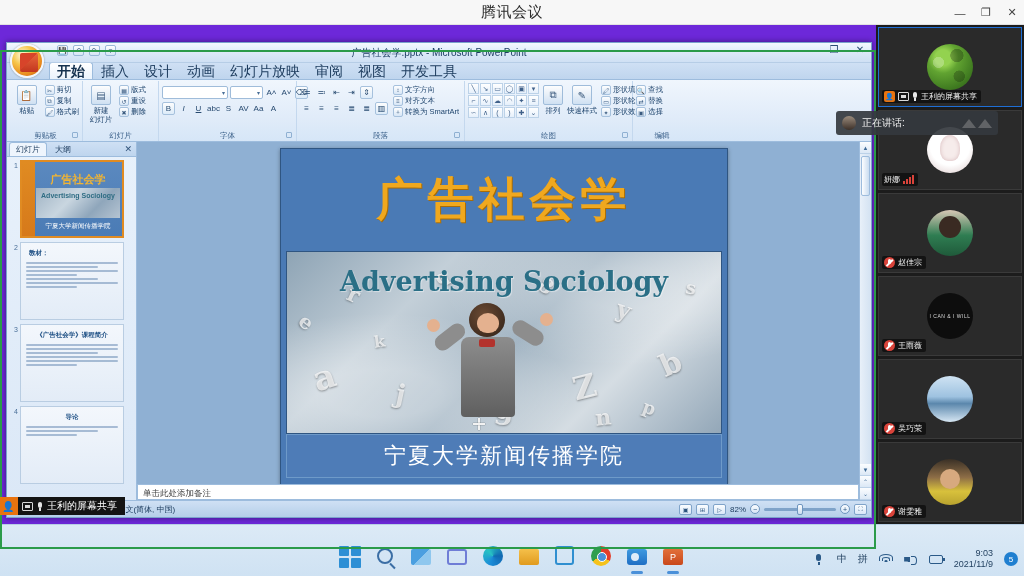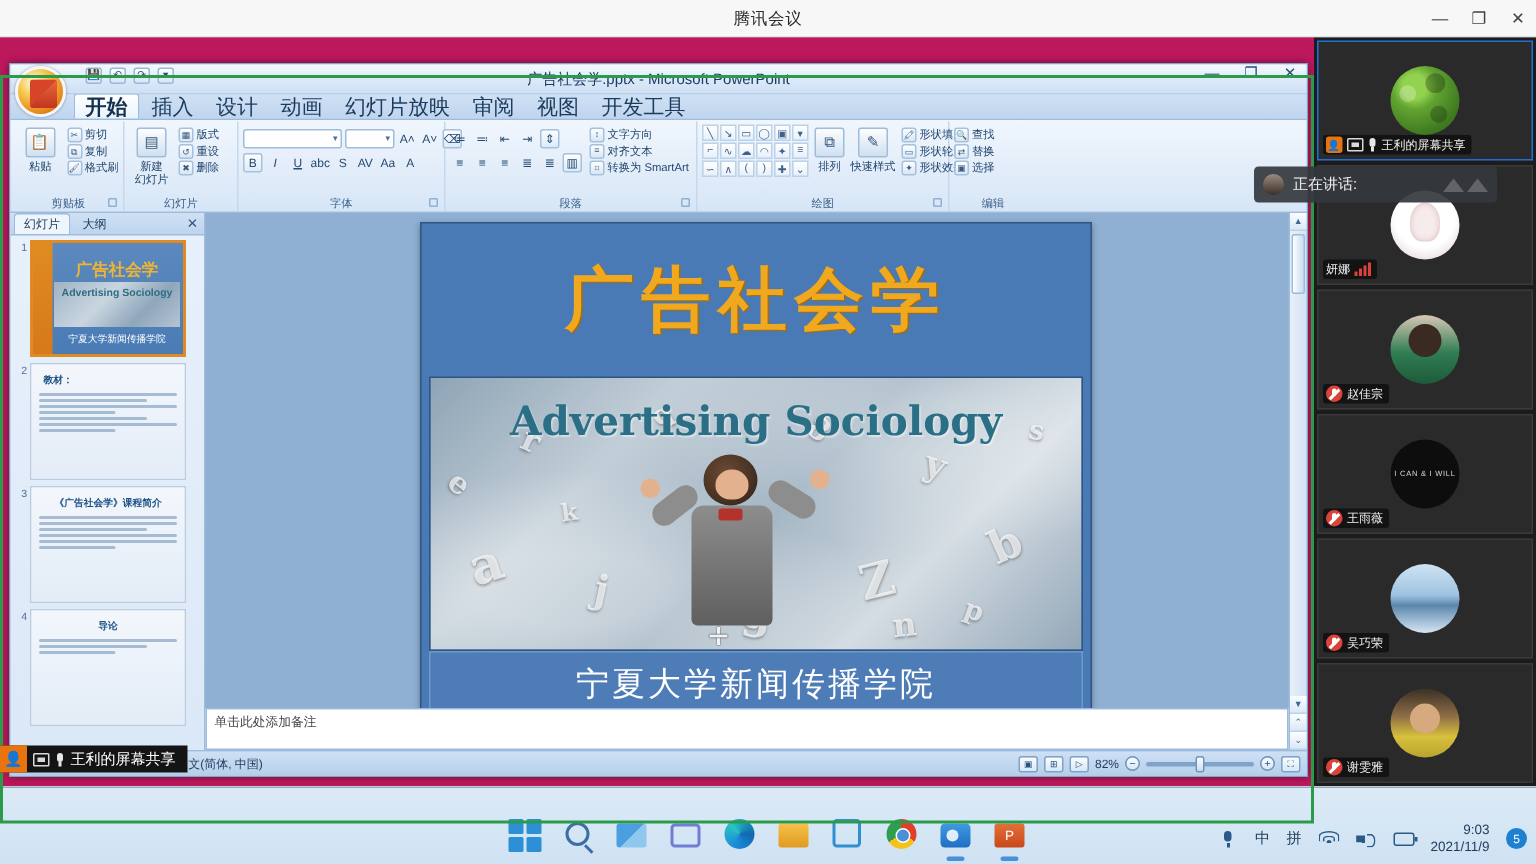--- a/index.html
+++ b/index.html
@@ -10,31 +10,31 @@
   }
   #screen { position: relative; width: 1024px; height: 576px; background: #1b1b1b; }
 
   
   #meeting-window { position: absolute; inset: 0; background: #141414; }
   #meeting-titlebar {
     position: absolute; left: 0; top: 0; width: 1024px; height: 25px;
     background: #f7f7f7; border-bottom: 1px solid #e2e2e2;
     display: flex; align-items: center; justify-content: center;
   }
-  #meeting-titlebar .mtitle { font-size: 11px; color: #2b2b2b; letter-spacing: .5px; }
+  #meeting-titlebar .mtitle { font-size: 15px; color: #2b2b2b; letter-spacing: .5px; }
   #meeting-titlebar .wbtns {
     position: absolute; right: 6px; top: 0; height: 25px; display: flex; align-items: center; gap: 14px;
     font-size: 11px; color: #444;
   }
   #meeting-titlebar .wbtns span { width: 12px; text-align: center; cursor: default; }
 
   
   #stage {
     position: absolute; left: 0; top: 25px; width: 876px; height: 499px;
-    background: #be185d;
+    background: #6d28d9;
   }
 
   
   #ppt-window {
     position: absolute; left: 6px; top: 17px; width: 866px; height: 476px;
     background: #e9f1fa; border: 1px solid #7ba3cc;
     box-shadow: 0 0 6px rgba(0,0,0,.45);
     display: flex; flex-direction: column;
   }
   #ppt-titlebar {
@@ -265,21 +265,21 @@
     position: absolute; left: 336px; top: 276px; width: 12px; height: 12px; pointer-events: none;
   }
   #mouse-cursor:before, #mouse-cursor:after {
     content: ""; position: absolute; background: #f2f2f2; box-shadow: 0 0 1px #000;
   }
   #mouse-cursor:before { left: 5px; top: 0; width: 2px; height: 12px; }
   #mouse-cursor:after { left: 0; top: 5px; width: 12px; height: 2px; }
 
   
   #notes-pane {
-    position: absolute; left: 0; right: 12px; bottom: 0; height: 28px;
+    position: absolute; left: 0; right: 12px; bottom: 0; height: 16px;
     background: #fff; border: 1px solid #9dbcdd; display: flex; align-items: flex-start;
     padding: 3px 5px;
   }
   #notes-pane .ntext { font-size: 8.5px; color: #444; }
 
   
   #v-scroll {
     position: absolute; right: 0; top: 0; bottom: 0; width: 12px;
     background: linear-gradient(90deg,#e8f0f9,#d3e2f2); border-left: 1px solid #9dbcdd;
   }

